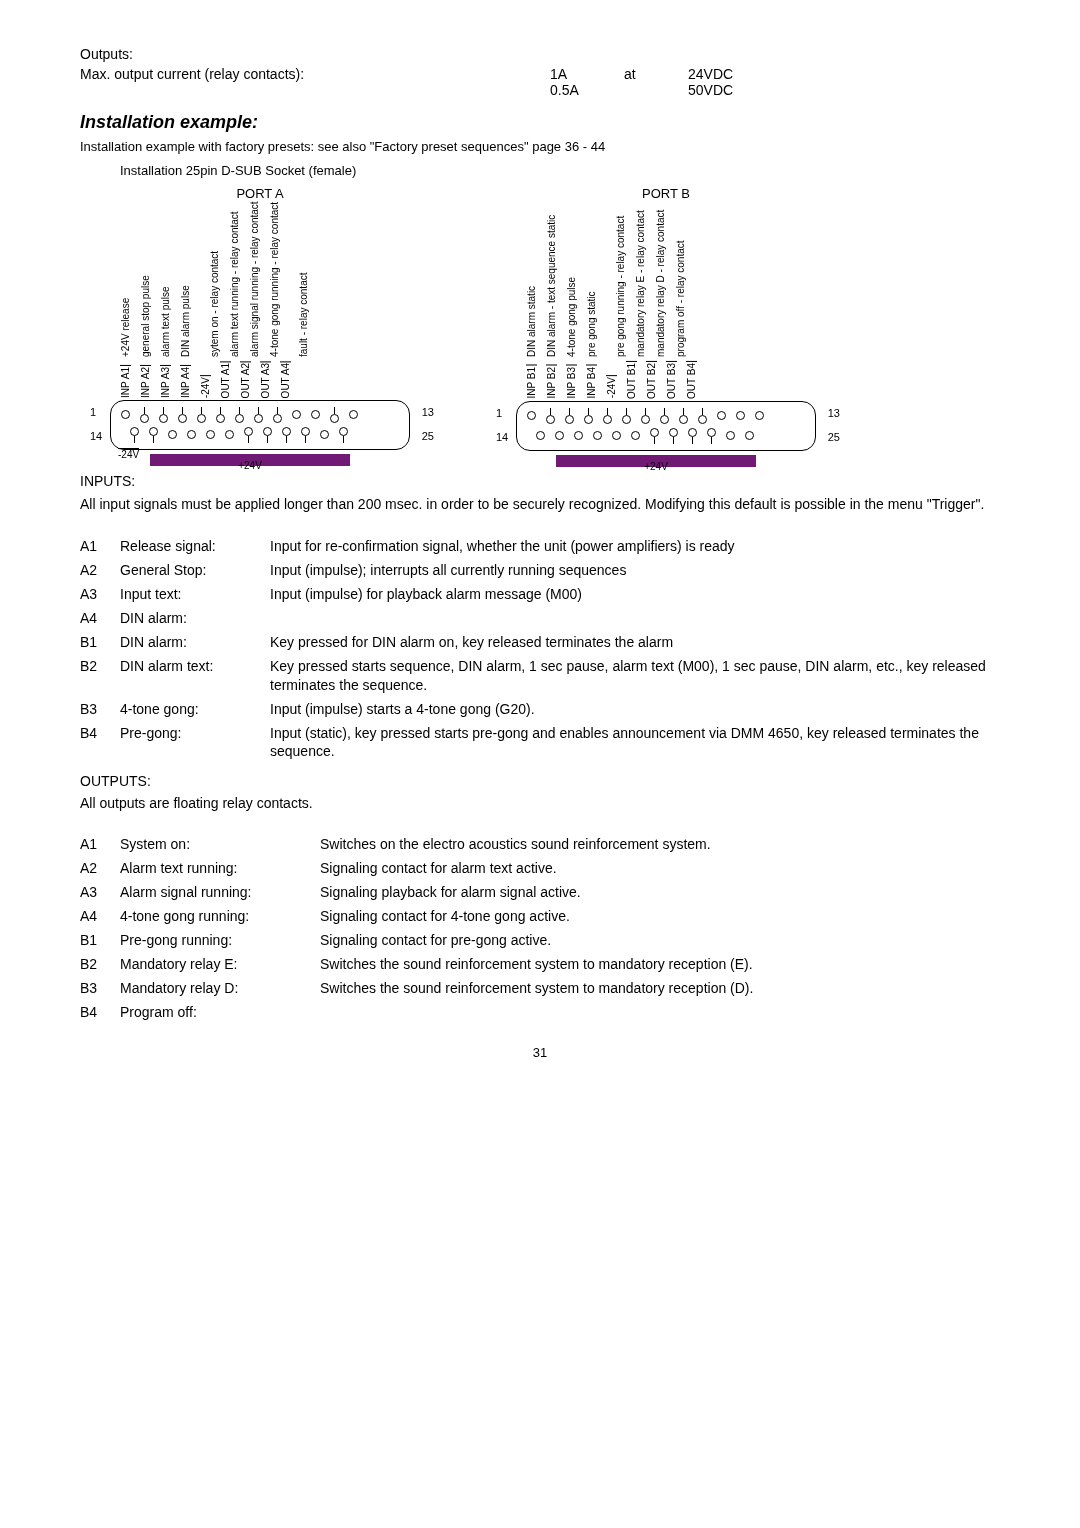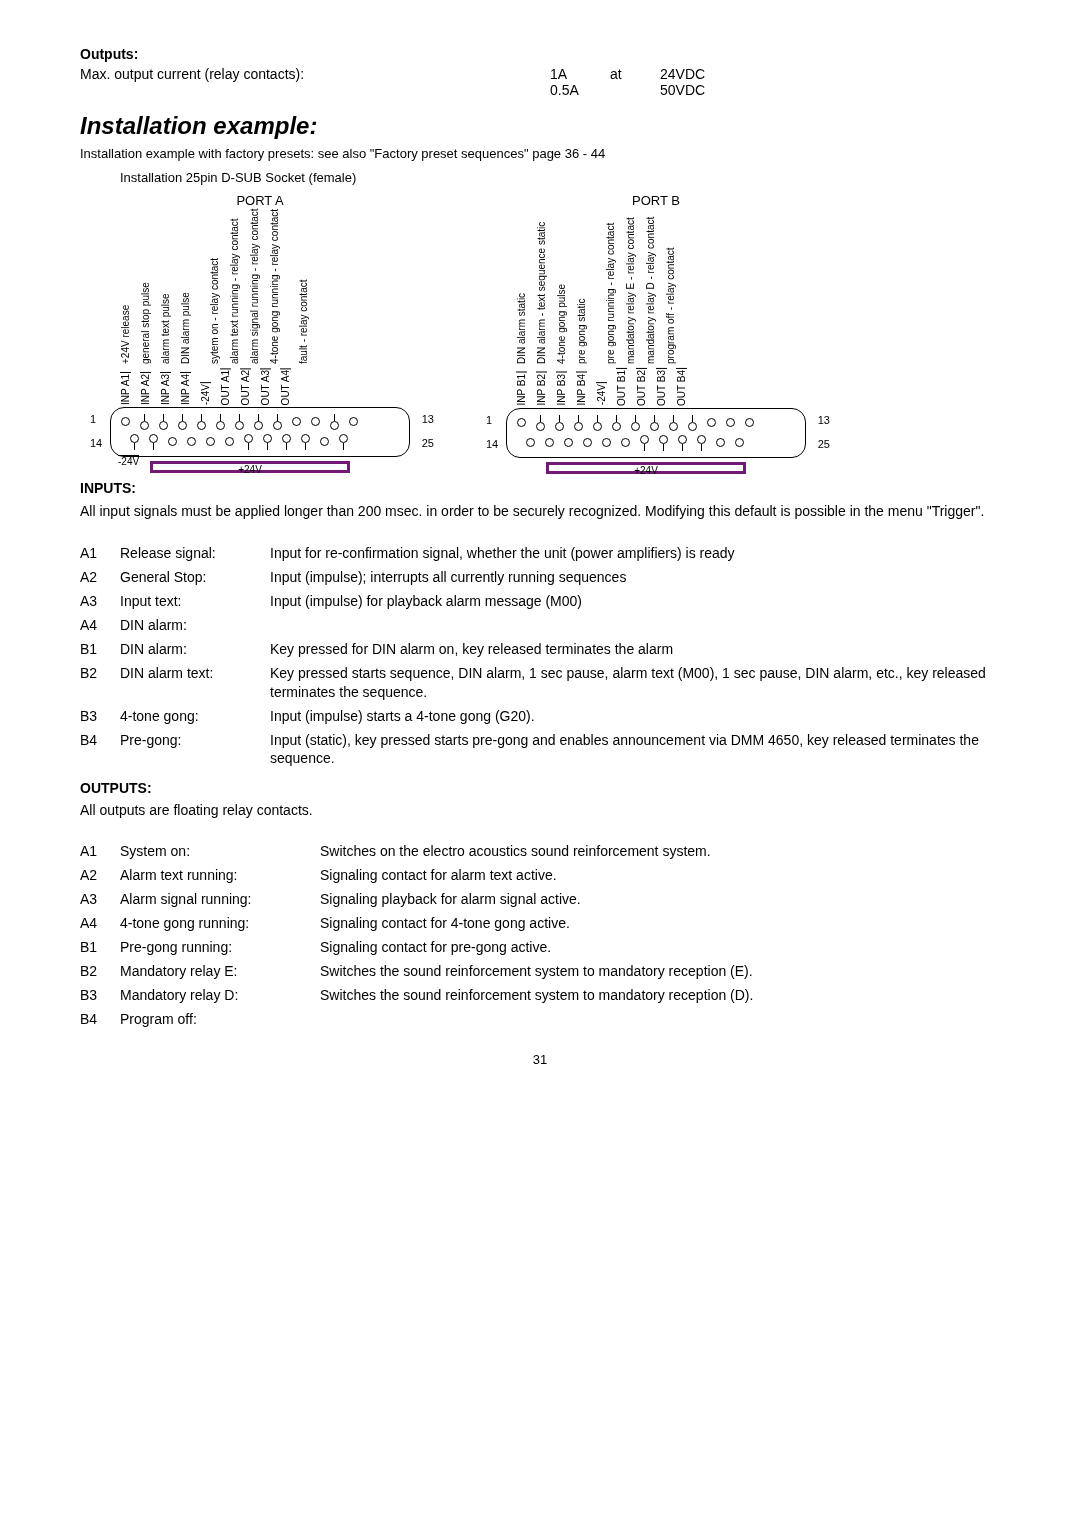--- a/index.html
+++ b/index.html
@@ -1,35 +1,35 @@
 <!DOCTYPE html>
 <html><head>
 <meta charset="utf-8">
 <style>
 *{box-sizing:border-box;margin:0;padding:0}
 body{font-family:Arial,Helvetica,sans-serif;font-size:14px;color:#000;background:#fff;width:1080px;padding:40px 80px 30px}
-.sect-head{font-weight:bold;margin:6px 0 4px}
+.sect-head{font-weight:normal;margin:6px 0 4px}
 .spec-line{display:flex}
 .spec-label{width:470px}
-.spec-vals{display:flex;gap:10px}
-.ital{font-weight:bold;font-style:italic;font-size:24px;margin:14px 0 6px}
+.spec-vals{display:flex;gap:24px}
+.ital{font-weight:bold;font-style:italic;font-size:18px;margin:14px 0 6px}
 .caption{font:13px/1.2 Arial}
 .port-title{font:13px Arial;text-align:center;margin-bottom:6px}
-.dia-wrap{display:flex;gap:36px;margin:6px 0 2px}
+.dia-wrap{display:flex;gap:46px;margin:6px 0 2px}
 .dia{position:relative;width:360px}
 .pinbox{border:1px solid #000;border-radius:14px;padding:6px 10px;display:flex;flex-direction:column;gap:4px;width:300px;margin-left:30px}
 .pinrow{display:flex;gap:10px;align-items:center}
 .pin{width:9px;height:9px;border:1px solid #000;border-radius:50%}
 .tail{width:1px;height:7px;background:#000;margin:0 auto}
 .pingroup{display:flex;flex-direction:column;align-items:center}
 .vlab{writing-mode:vertical-rl;transform:rotate(180deg);font:10px Arial;white-space:nowrap;height:150px;text-align:left}
 .vlabs{display:flex;gap:9px;margin-left:40px;margin-bottom:4px;align-items:flex-end}
 .tag{font:10px Arial;writing-mode:vertical-rl;transform:rotate(180deg);border-bottom:1px solid #000;padding-bottom:1px;white-space:nowrap}
 .tagrow{display:flex;gap:9px;margin-left:40px;margin-bottom:2px;align-items:flex-end}
-.busbar{height:12px;border:3px solid #701a75;margin:4px 0 0 70px;width:200px;position:relative;text-align:center;font:10px Arial}
+.busbar{height:12px;border:6px solid #701a75;margin:4px 0 0 70px;width:200px;position:relative;text-align:center;font:10px Arial}
 .def-table{margin-top:24px}
 .def-row{display:flex;margin:5px 0;line-height:1.35}
 .def-c1{width:40px}
 .def-c2{width:150px}
 .def-c3{flex:1}
 .def-c2b{width:200px}
 .pgnum{text-align:center;font-size:13px;margin-top:24px}
 .install-cap{font:13px Arial;margin-bottom:8px}
 .sidenum{font:11px Arial}
 </style>

